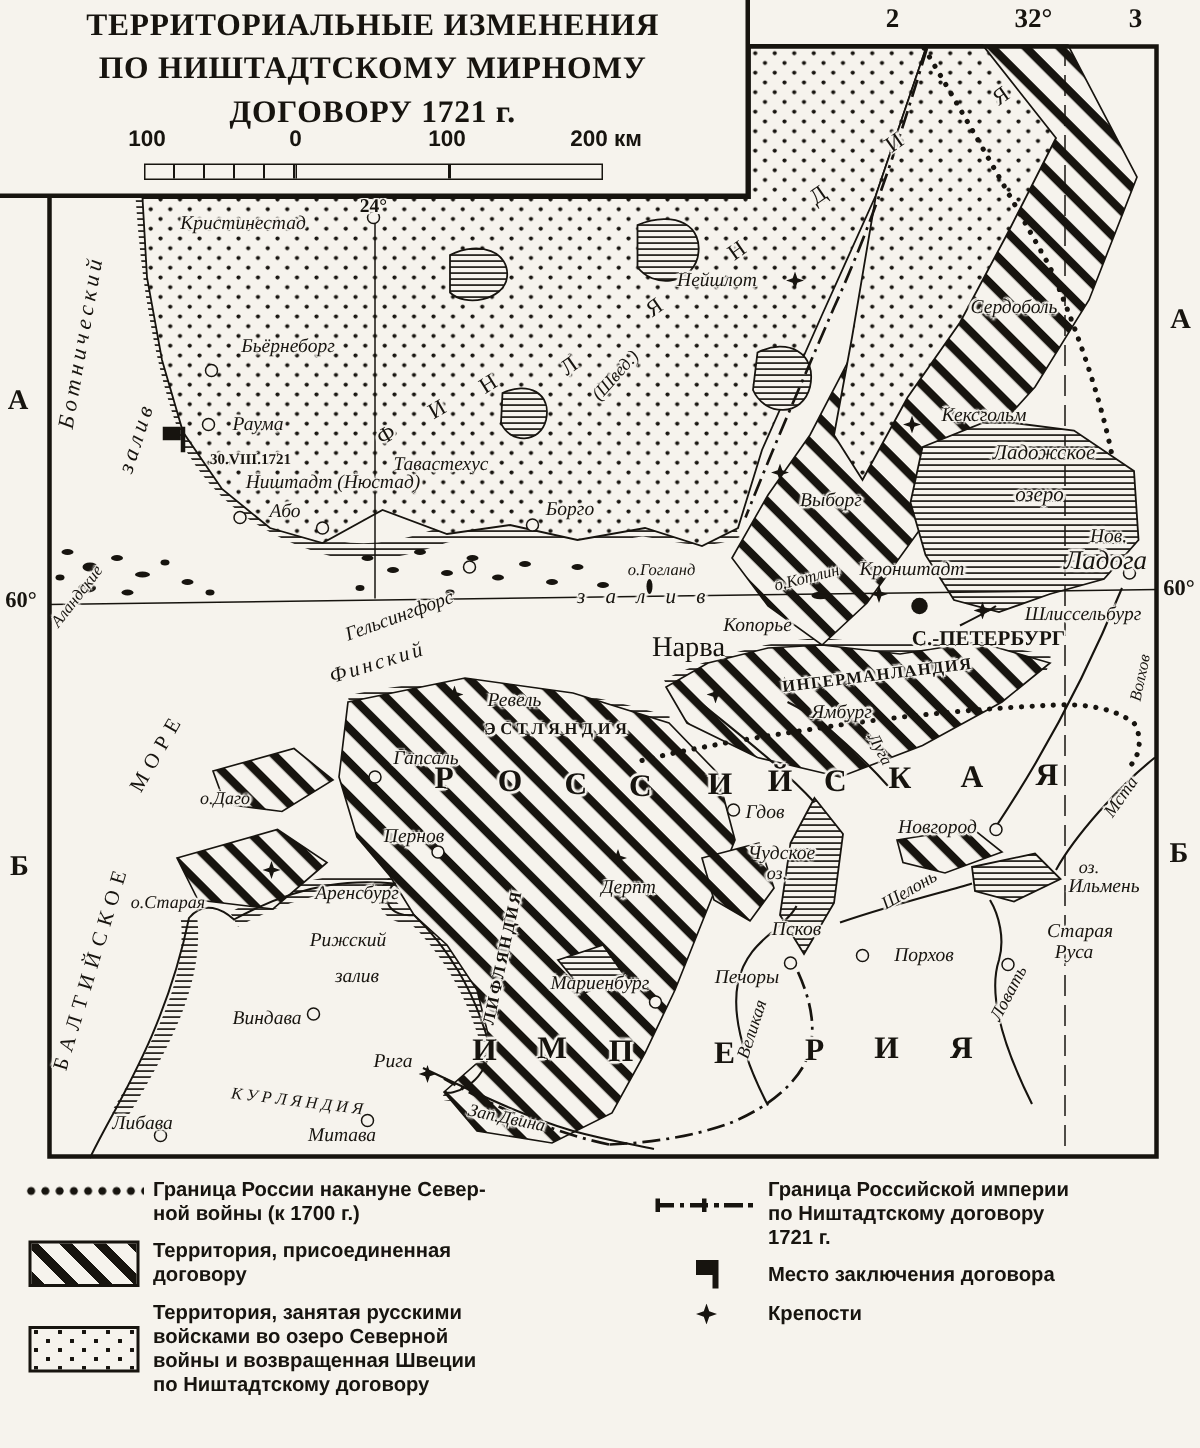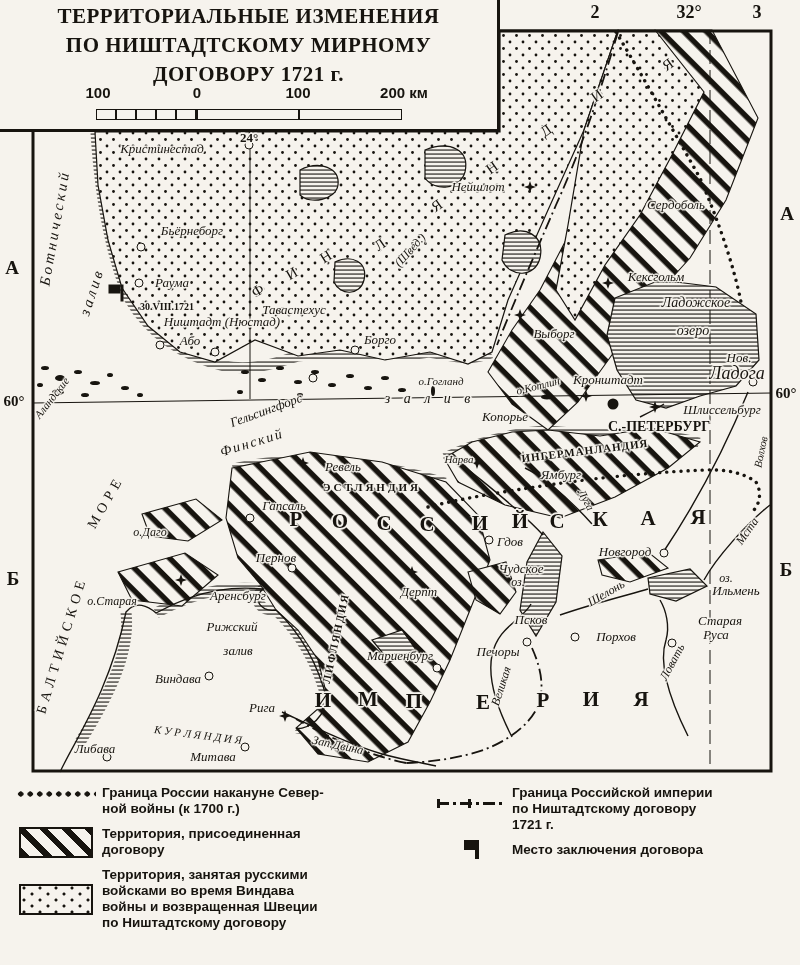--- a/index.html
+++ b/index.html
@@ -264,21 +264,21 @@
         <span class="lbl" style="left: 739px; top: 357px; font-size: 13px; font-style: italic; transform: translate(-50%, -50%) rotate(0deg);">Нов.</span>
         <span class="lbl" style="left: 737px; top: 373px; font-size: 18px; font-style: italic; transform: translate(-50%, -50%) rotate(0deg);">Ладога</span>
         <span class="lbl" style="left: 554px; top: 333px; font-size: 13px; font-style: italic; transform: translate(-50%, -50%) rotate(0deg);">Выборг</span>
         <span class="lbl" style="left: 538px; top: 386px; font-size: 11px; font-style: italic; transform: translate(-50%, -50%) rotate(-14deg);">о.Котлин</span>
         <span class="lbl" style="left: 608px; top: 379px; font-size: 13px; font-style: italic; transform: translate(-50%, -50%) rotate(0deg);">Кронштадт</span>
         <span class="lbl" style="left: 722px; top: 409px; font-size: 13px; font-style: italic; transform: translate(-50%, -50%) rotate(0deg);">Шлиссельбург</span>
         <span class="lbl" style="left: 659px; top: 427px; font-size: 14px; font-weight: 700; transform: translate(-50%, -50%) rotate(0deg);">С.-ПЕТЕРБУРГ</span>
         <span class="lbl" style="left: 441px; top: 381px; font-size: 11px; font-style: italic; transform: translate(-50%, -50%) rotate(0deg);">о.Гогланд</span>
         <span class="lbl" style="left: 761px; top: 452px; font-size: 11px; font-style: italic; transform: translate(-50%, -50%) rotate(-78deg);">Волхов</span>
         <span class="lbl" style="left: 505px; top: 416px; font-size: 13px; font-style: italic; transform: translate(-50%, -50%) rotate(0deg);">Копорье</span>
-        <span class="lbl" style="left: 459px; top: 459px; font-size: 11px; font-style: italic; transform: translate(-50%, -50%) rotate(0deg);">Нарва</span>
+        <span class="lbl" style="left: 459px; top: 432px; font-size: 19px; transform: translate(-50%, -50%) rotate(0deg);">Нарва</span>
         <span class="lbl" style="left: 585px; top: 451px; font-size: 11px; font-weight: 700; letter-spacing: 1px; transform: translate(-50%, -50%) rotate(-7deg);">ИНГЕРМАНЛАНДИЯ</span>
         <span class="lbl" style="left: 561px; top: 474px; font-size: 13px; font-style: italic; transform: translate(-50%, -50%) rotate(0deg);">Ямбург</span>
         <span class="lbl" style="left: 586px; top: 500px; font-size: 11px; font-style: italic; transform: translate(-50%, -50%) rotate(62deg);">Луга</span>
         <span class="lbl" style="left: 343px; top: 466px; font-size: 13px; font-style: italic; transform: translate(-50%, -50%) rotate(0deg);">Ревель</span>
         <span class="lbl" style="left: 372px; top: 487px; font-size: 11px; font-weight: 700; letter-spacing: 3px; transform: translate(-50%, -50%) rotate(0deg);">ЭСТЛЯНДИЯ</span>
         <span class="lbl" style="left: 284px; top: 505px; font-size: 13px; font-style: italic; transform: translate(-50%, -50%) rotate(0deg);">Гапсаль</span>
         <span class="lbl" style="left: 150px; top: 532px; font-size: 12px; font-style: italic; transform: translate(-50%, -50%) rotate(0deg);">о.Даго</span>
         <span class="lbl" style="left: 276px; top: 557px; font-size: 13px; font-style: italic; transform: translate(-50%, -50%) rotate(0deg);">Пернов</span>
         <span class="lbl" style="left: 112px; top: 601px; font-size: 12px; font-style: italic; transform: translate(-50%, -50%) rotate(0deg);">о.Старая</span>
         <span class="lbl" style="left: 238px; top: 595px; font-size: 13px; font-style: italic; transform: translate(-50%, -50%) rotate(0deg);">Аренсбург</span>
@@ -298,21 +298,21 @@
         <span class="lbl" style="left: 616px; top: 636px; font-size: 13px; font-style: italic; transform: translate(-50%, -50%) rotate(0deg);">Порхов</span>
         <span class="lbl" style="left: 720px; top: 620px; font-size: 13px; font-style: italic; transform: translate(-50%, -50%) rotate(0deg);">Старая</span>
         <span class="lbl" style="left: 716px; top: 634px; font-size: 13px; font-style: italic; transform: translate(-50%, -50%) rotate(0deg);">Руса</span>
         <span class="lbl" style="left: 672px; top: 662px; font-size: 12px; font-style: italic; transform: translate(-50%, -50%) rotate(-62deg);">Ловать</span>
         <span class="lbl" style="left: 501px; top: 686px; font-size: 12px; font-style: italic; transform: translate(-50%, -50%) rotate(-72deg);">Великая</span>
         <span class="lbl" style="left: 178px; top: 678px; font-size: 13px; font-style: italic; transform: translate(-50%, -50%) rotate(0deg);">Виндава</span>
         <span class="lbl" style="left: 198px; top: 735px; font-size: 11px; font-style: italic; transform: translate(-50%, -50%) rotate(7deg);">К У Р Л Я Н Д И Я</span>
         <span class="lbl" style="left: 262px; top: 707px; font-size: 13px; font-style: italic; transform: translate(-50%, -50%) rotate(0deg);">Рига</span>
         <span class="lbl" style="left: 338px; top: 745px; font-size: 12px; font-style: italic; transform: translate(-50%, -50%) rotate(12deg);">Зап.Двина</span>
         <span class="lbl" style="left: 95px; top: 748px; font-size: 13px; font-style: italic; transform: translate(-50%, -50%) rotate(0deg);">Либава</span>
-        <span class="lbl" style="left: 213px; top: 756px; font-size: 13px; font-style: italic; transform: translate(-50%, -50%) rotate(0deg);">Митава</span>
+        <span class="lbl" style="left: 228px; top: 756px; font-size: 13px; font-style: italic; transform: translate(-50%, -50%) rotate(0deg);">Митава</span>
         <span class="lbl" style="left: 296px; top: 519px; font-size: 21px; font-weight: 700; transform: translate(-50%, -50%) rotate(0deg);">Р</span>
         <span class="lbl" style="left: 340px; top: 521px; font-size: 21px; font-weight: 700; transform: translate(-50%, -50%) rotate(0deg);">О</span>
         <span class="lbl" style="left: 384px; top: 523px; font-size: 21px; font-weight: 700; transform: translate(-50%, -50%) rotate(0deg);">С</span>
         <span class="lbl" style="left: 427px; top: 524px; font-size: 21px; font-weight: 700; transform: translate(-50%, -50%) rotate(0deg);">С</span>
         <span class="lbl" style="left: 480px; top: 523px; font-size: 21px; font-weight: 700; transform: translate(-50%, -50%) rotate(0deg);">И</span>
         <span class="lbl" style="left: 520px; top: 521px; font-size: 21px; font-weight: 700; transform: translate(-50%, -50%) rotate(0deg);">Й</span>
         <span class="lbl" style="left: 557px; top: 521px; font-size: 21px; font-weight: 700; transform: translate(-50%, -50%) rotate(0deg);">С</span>
         <span class="lbl" style="left: 600px; top: 519px; font-size: 21px; font-weight: 700; transform: translate(-50%, -50%) rotate(0deg);">К</span>
         <span class="lbl" style="left: 648px; top: 518px; font-size: 21px; font-weight: 700; transform: translate(-50%, -50%) rotate(0deg);">А</span>
         <span class="lbl" style="left: 698px; top: 517px; font-size: 21px; font-weight: 700; transform: translate(-50%, -50%) rotate(0deg);">Я</span>
@@ -361,21 +361,21 @@
             <div>Территория, присоединенная</div>
             <div>договору</div>
           </div>
         </div>
         <div class="leg-row">
           <div class="sw-wrap">
             <div class="sw-dotsbox"></div>
           </div>
           <div class="leg-text">
             <div>Территория, занятая русскими</div>
-            <div>войсками во время Виндава</div>
+            <div>войсками во озеро Северной</div>
             <div>войны и возвращенная Швеции</div>
             <div>по Ништадтскому договору</div>
           </div>
         </div>
       </div>
     <div id="leg-right" class="leg-col">
         <div class="leg-row">
           <div class="sw-wrap">
             <div class="sw-dashdot">
               <i></i>
@@ -388,16 +388,24 @@
           </div>
         </div>
         <div class="leg-row">
           <div class="sw-wrap">
             <div class="sw-flag"></div>
           </div>
           <div class="leg-text">
             <div>Место заключения договора</div>
           </div>
         </div>
+        <div class="leg-row">
+          <div class="sw-wrap">
+            <div class="sw-star"></div>
+          </div>
+          <div class="leg-text">
+            <div>Крепости</div>
+          </div>
+        </div>
       </div>
   </div>
 
 </div>
 
 </body></html>

